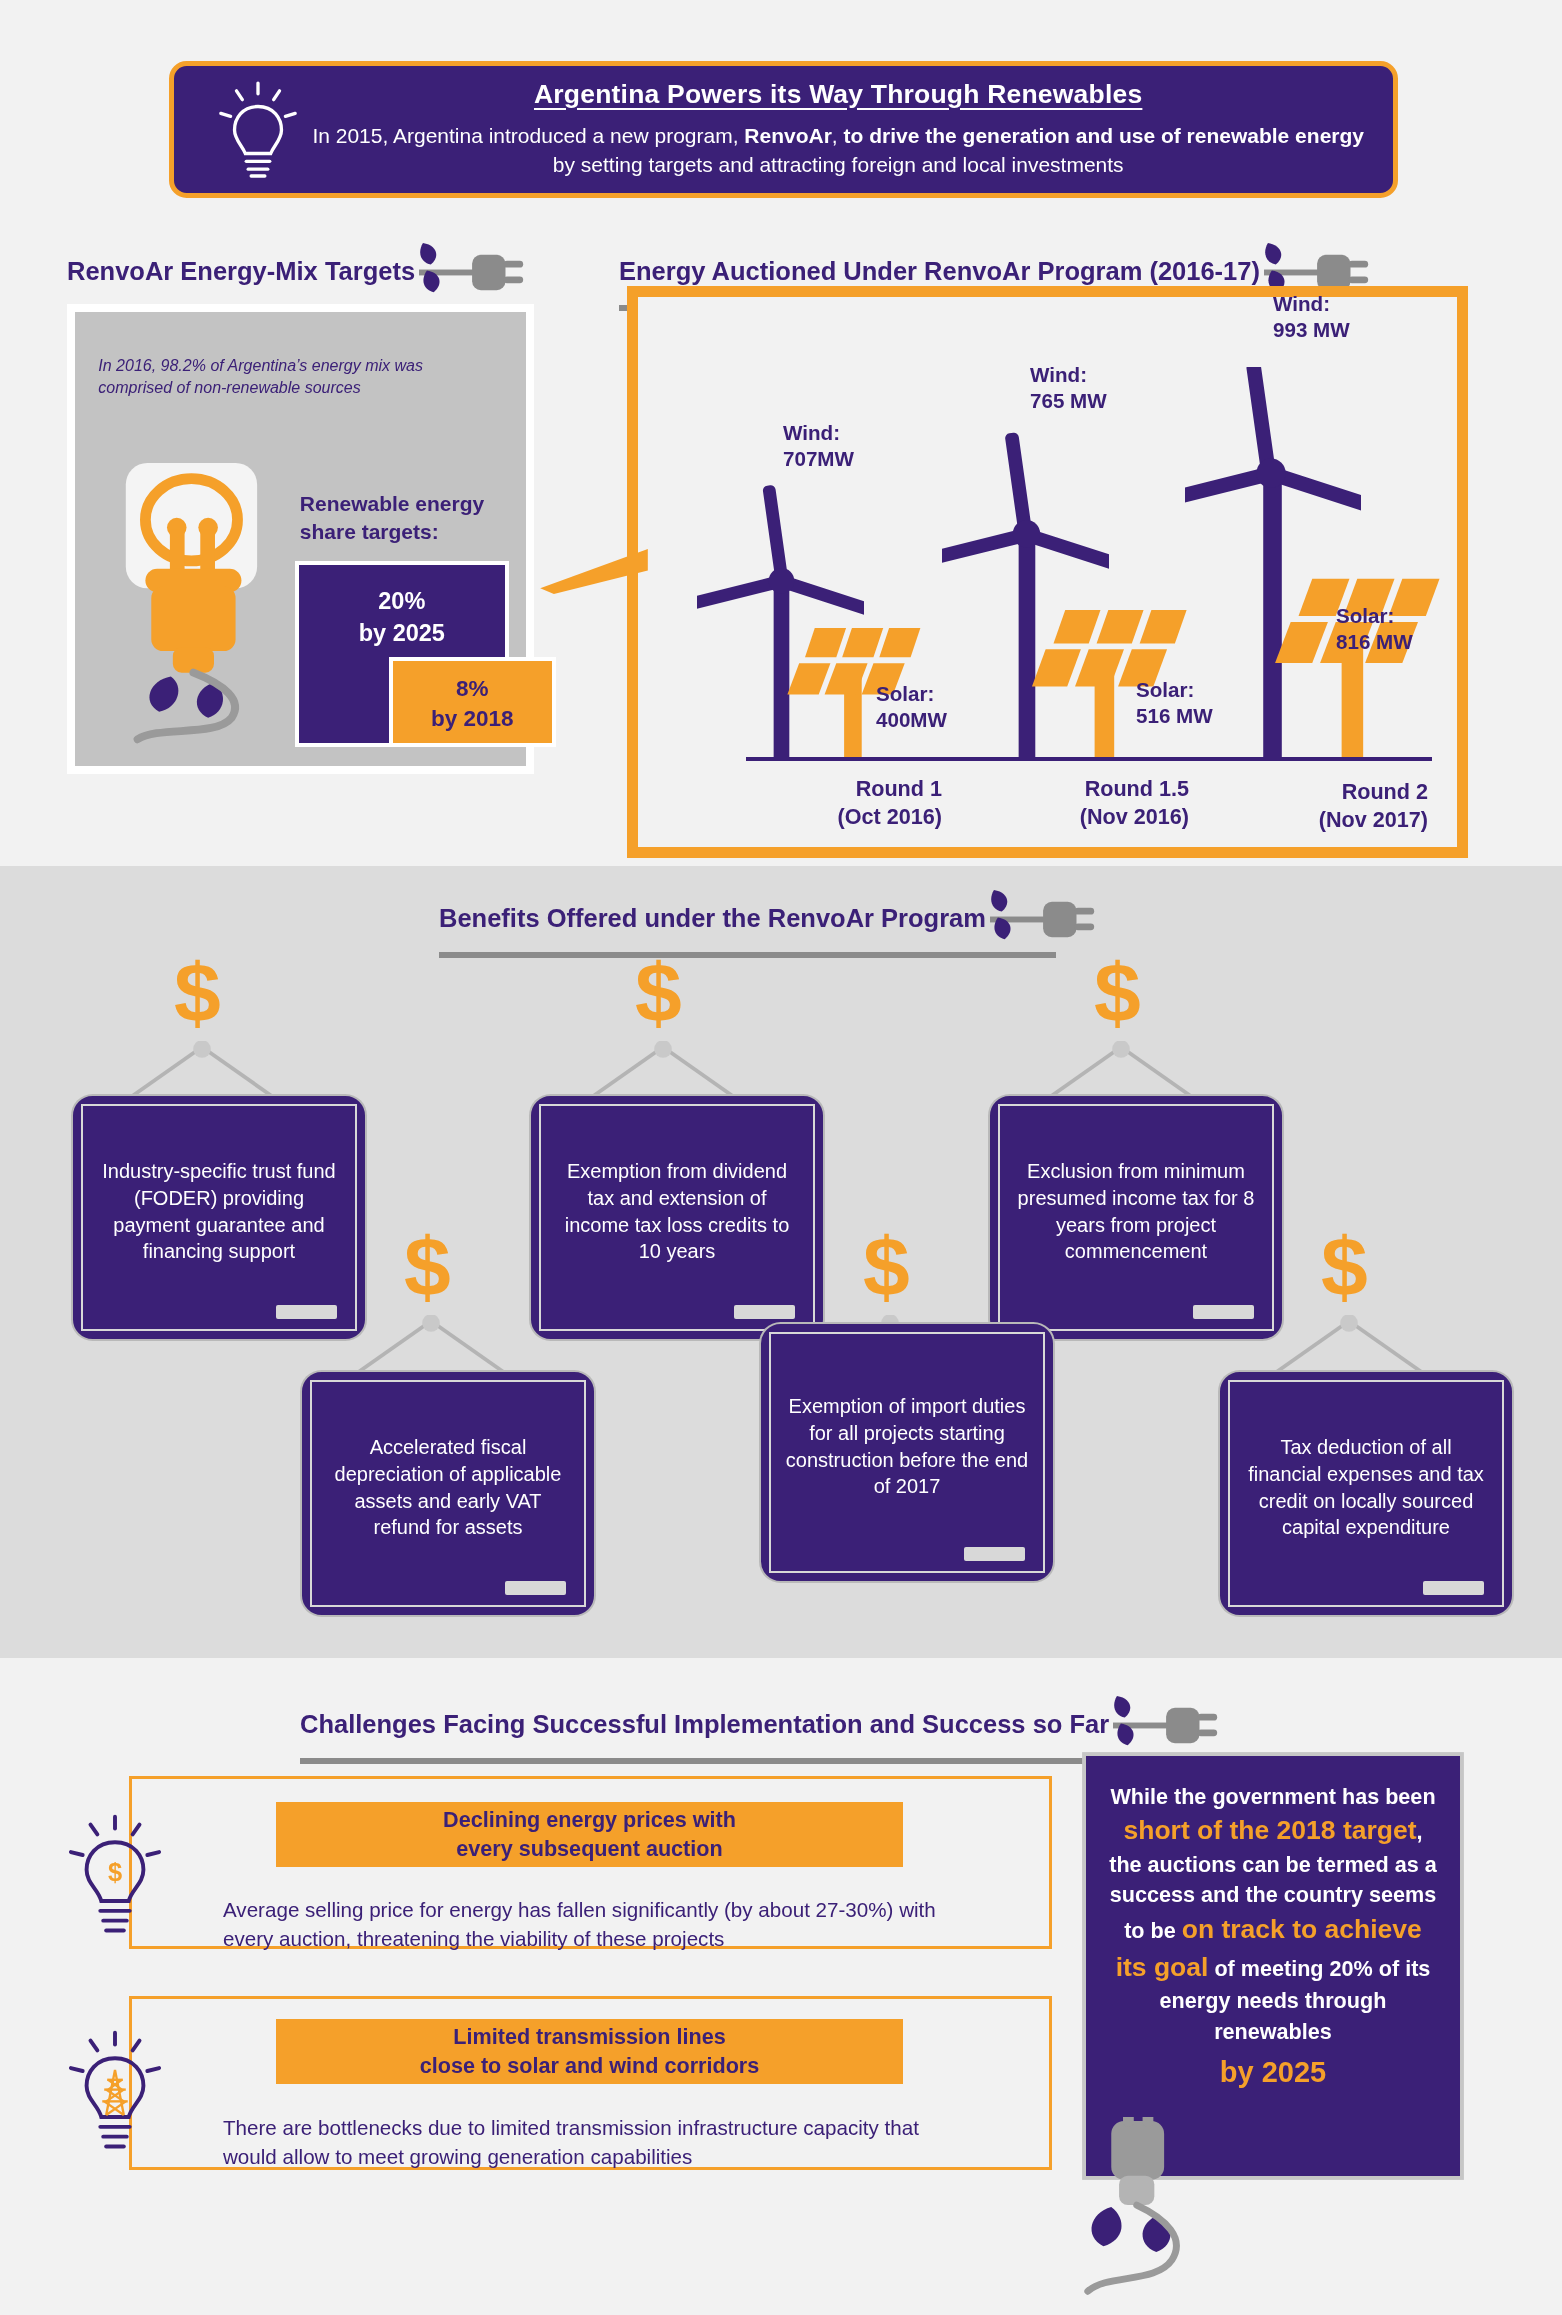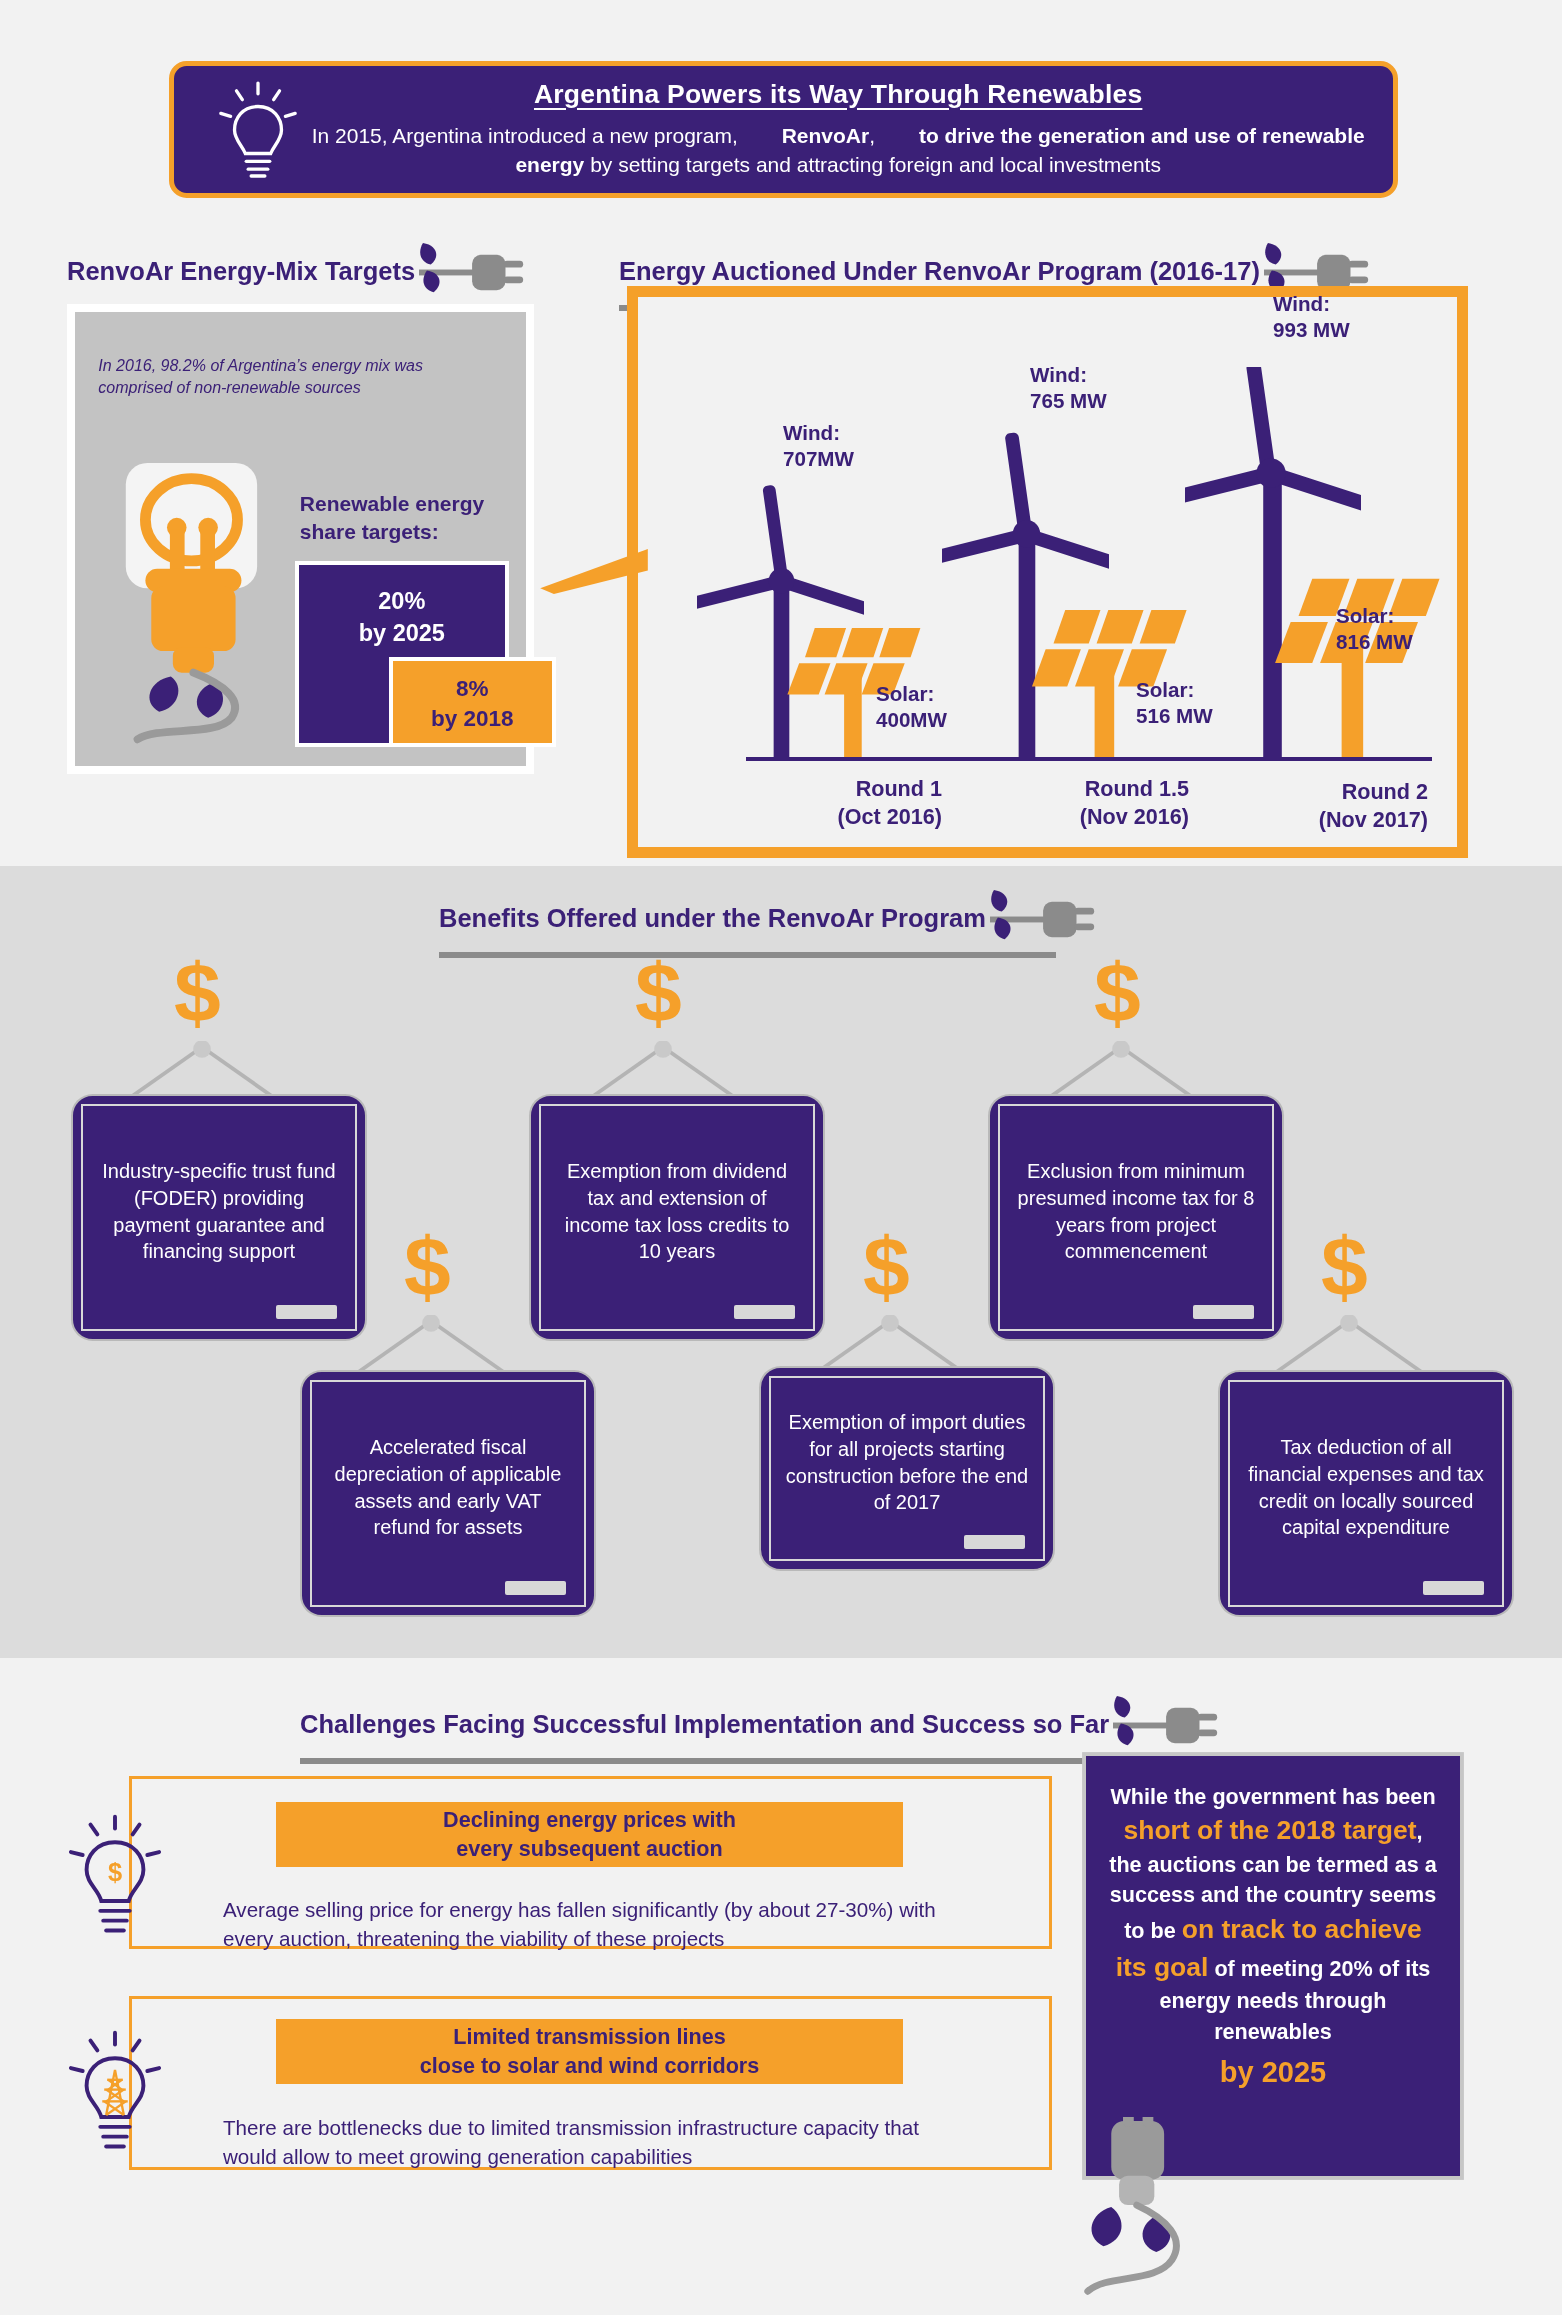--- a/index.html
+++ b/index.html
@@ -18,21 +18,21 @@
     background:#3b2077; border:5.9px solid #f5a02a; border-radius:17.6px;
     display:flex; align-items:center; padding:0 25.5px 0 39px;
   }
   .bulb-head { width:90px; height:106px; flex:0 0 90px; position:relative; }
   .header-text { flex:1; text-align:center; color:#ffffff; padding-left:5.9px; }
   .header-title {
     font-size:26.5px; font-weight:bold; letter-spacing:0.2px;
     text-decoration:underline; text-underline-offset:4.9px; margin-bottom:10.8px;
   }
   .header-sub { font-size:21px; line-height:1.42; }
-  .header-sub b { font-weight:bold;margin-left:38px; }
+  .header-sub b { font-weight:bold; }
 
   
   .sec-title-wrap { position:absolute; display:flex; flex-direction:column; }
   .sec-title {
     color:#3b2077; font-weight:bold; font-size:25.5px; white-space:nowrap;
     display:flex; align-items:center; gap:2px;
   }
   .sec-rule { height:5.9px; background:#8b8b8b; margin-top:4.9px; }
   .leaf-plug { position:relative; width:116px; height:57px; flex:0 0 116px; margin-left:2px; }
 
@@ -427,21 +427,21 @@
 </div>
 
 <div class="dollar" style="left:863px;top:1225px;">$</div>
 <div class="wire" style="left:792px;top:1315px;">
   <svg viewBox="0 0 200 64" width="196" height="63">
     <polyline points="100,6 26,58" fill="none" stroke="#b4b4b4" stroke-width="4"></polyline>
     <polyline points="100,6 174,58" fill="none" stroke="#b4b4b4" stroke-width="4"></polyline>
     <circle cx="100" cy="8" r="9" fill="#c9c9c9"></circle>
   </svg>
 </div>
-<div class="board" style="left:749px;top:1368px;width:292px;height:201px;">
+<div class="board" style="left:749px;top:1324px;width:292px;height:257px;">
   <div class="board-inner">
     <div class="board-text">Exemption of import duties for all projects starting construction before the end of 2017</div>
     <div class="eraser"></div>
   </div>
 </div>
 
 <div class="dollar" style="left:1321px;top:1225px;">$</div>
 <div class="wire" style="left:1251px;top:1315px;">
   <svg viewBox="0 0 200 64" width="196" height="63">
     <polyline points="100,6 26,58" fill="none" stroke="#b4b4b4" stroke-width="4"></polyline>

